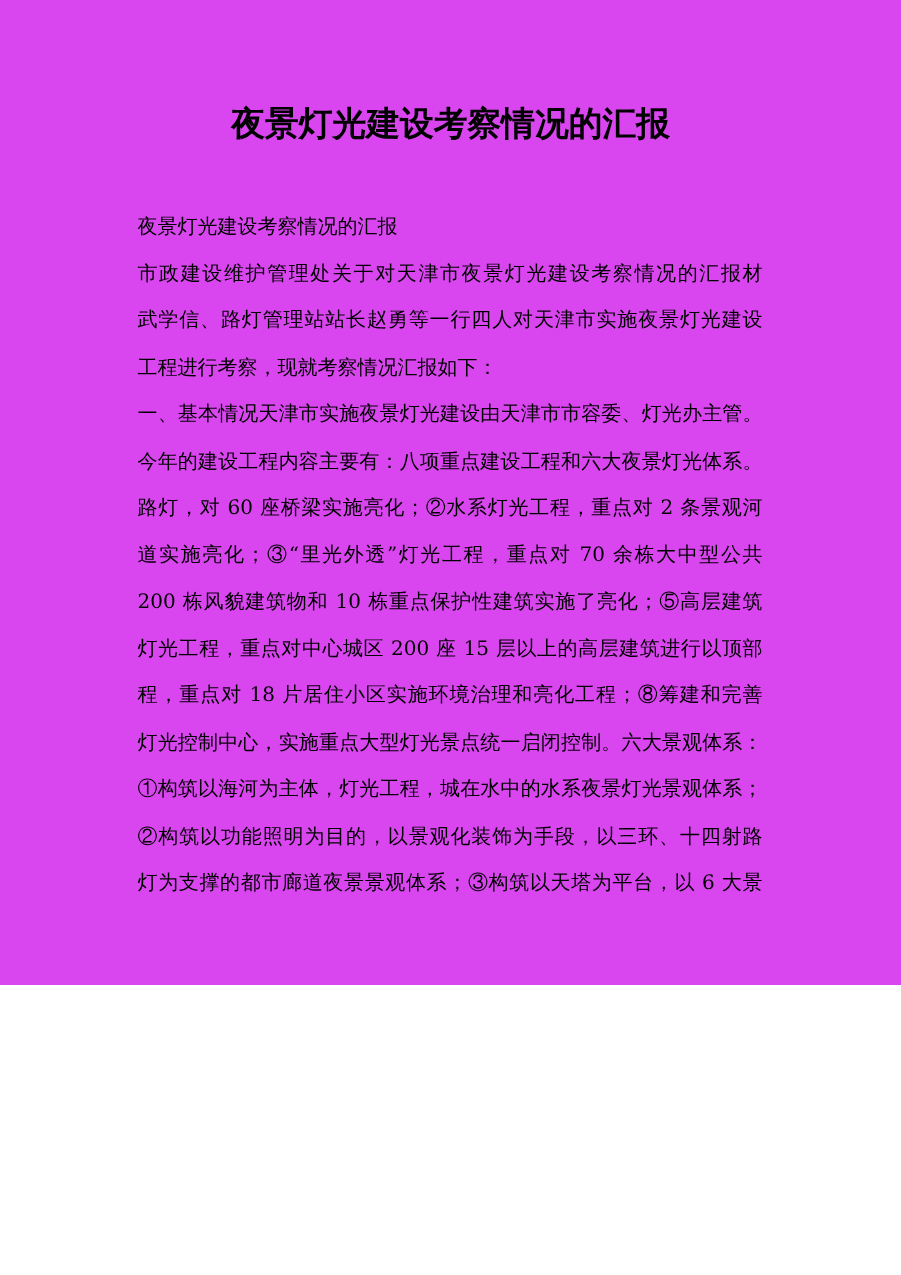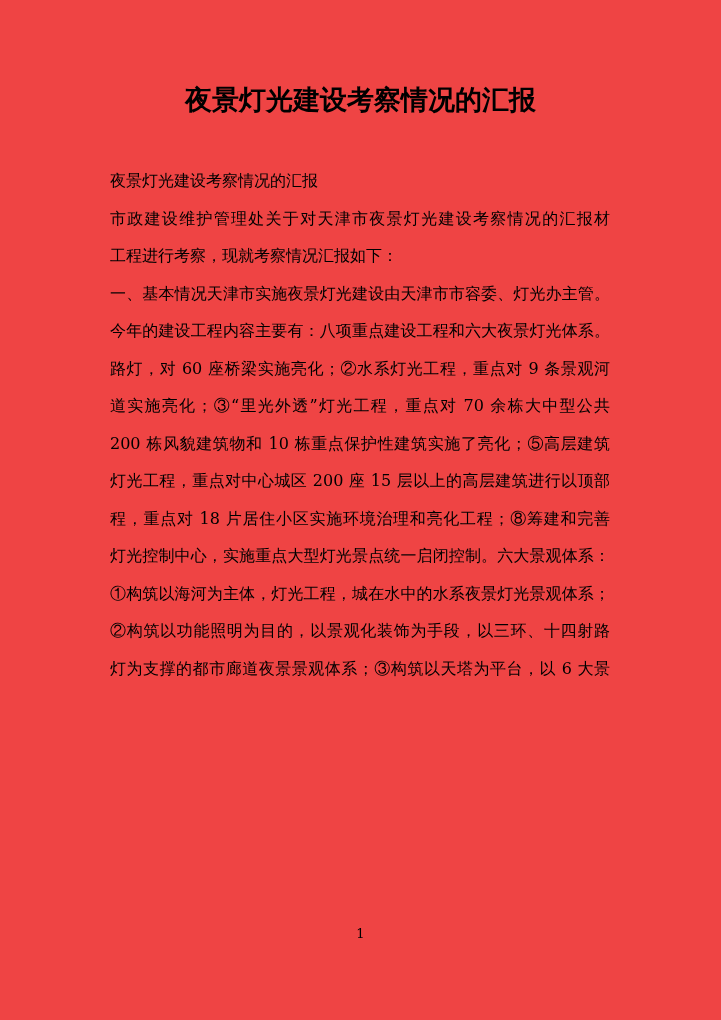--- a/index.html
+++ b/index.html
@@ -3,22 +3,22 @@
 <meta charset="utf-8">
 <style>
   html, body {
     margin: 0;
     padding: 0;
     background: #ffffff;
   }
   .page {
     position: relative;
     width: 721px;
-    height: 1020px;
-    background: #ef4444;
+    height: 788px;
+    background: #d946ef;
     color: #000000;
     font-family: "DejaVu Serif", "Liberation Serif", serif;
     overflow: hidden;
   }
   .doc-title {
     position: absolute;
     top: 80px;
     left: 0;
     width: 100%;
     text-align: center;
@@ -61,29 +61,30 @@
 
   <div class="doc-title">夜景灯光建设考察情况的汇报</div>
 
   <div class="doc-body">
 
       <div class="line">夜景灯光建设考察情况的汇报</div>
 
       <div class="line j">市政建设维护管理处关于对天津市夜景灯光建设考察情况的汇报材</div>
 
 
+      <div class="line j">武学信、路灯管理站站长赵勇等一行四人对天津市实施夜景灯光建设</div>
 
       <div class="line">工程进行考察，现就考察情况汇报如下：</div>
 
       <div class="line j">一、基本情况天津市实施夜景灯光建设由天津市市容委、灯光办主管。</div>
 
       <div class="line j">今年的建设工程内容主要有：八项重点建设工程和六大夜景灯光体系。</div>
 
 
-      <div class="line j">路灯，对 60 座桥梁实施亮化；②水系灯光工程，重点对 9 条景观河</div>
+      <div class="line j">路灯，对 60 座桥梁实施亮化；②水系灯光工程，重点对 2 条景观河</div>
 
       <div class="line j">道实施亮化；③“里光外透”灯光工程，重点对 70 余栋大中型公共</div>
 
 
       <div class="line j">200 栋风貌建筑物和 10 栋重点保护性建筑实施了亮化；⑤高层建筑</div>
 
       <div class="line j">灯光工程，重点对中心城区 200 座 15 层以上的高层建筑进行以顶部</div>
 
 
       <div class="line j">程，重点对 18 片居住小区实施环境治理和亮化工程；⑧筹建和完善</div>

